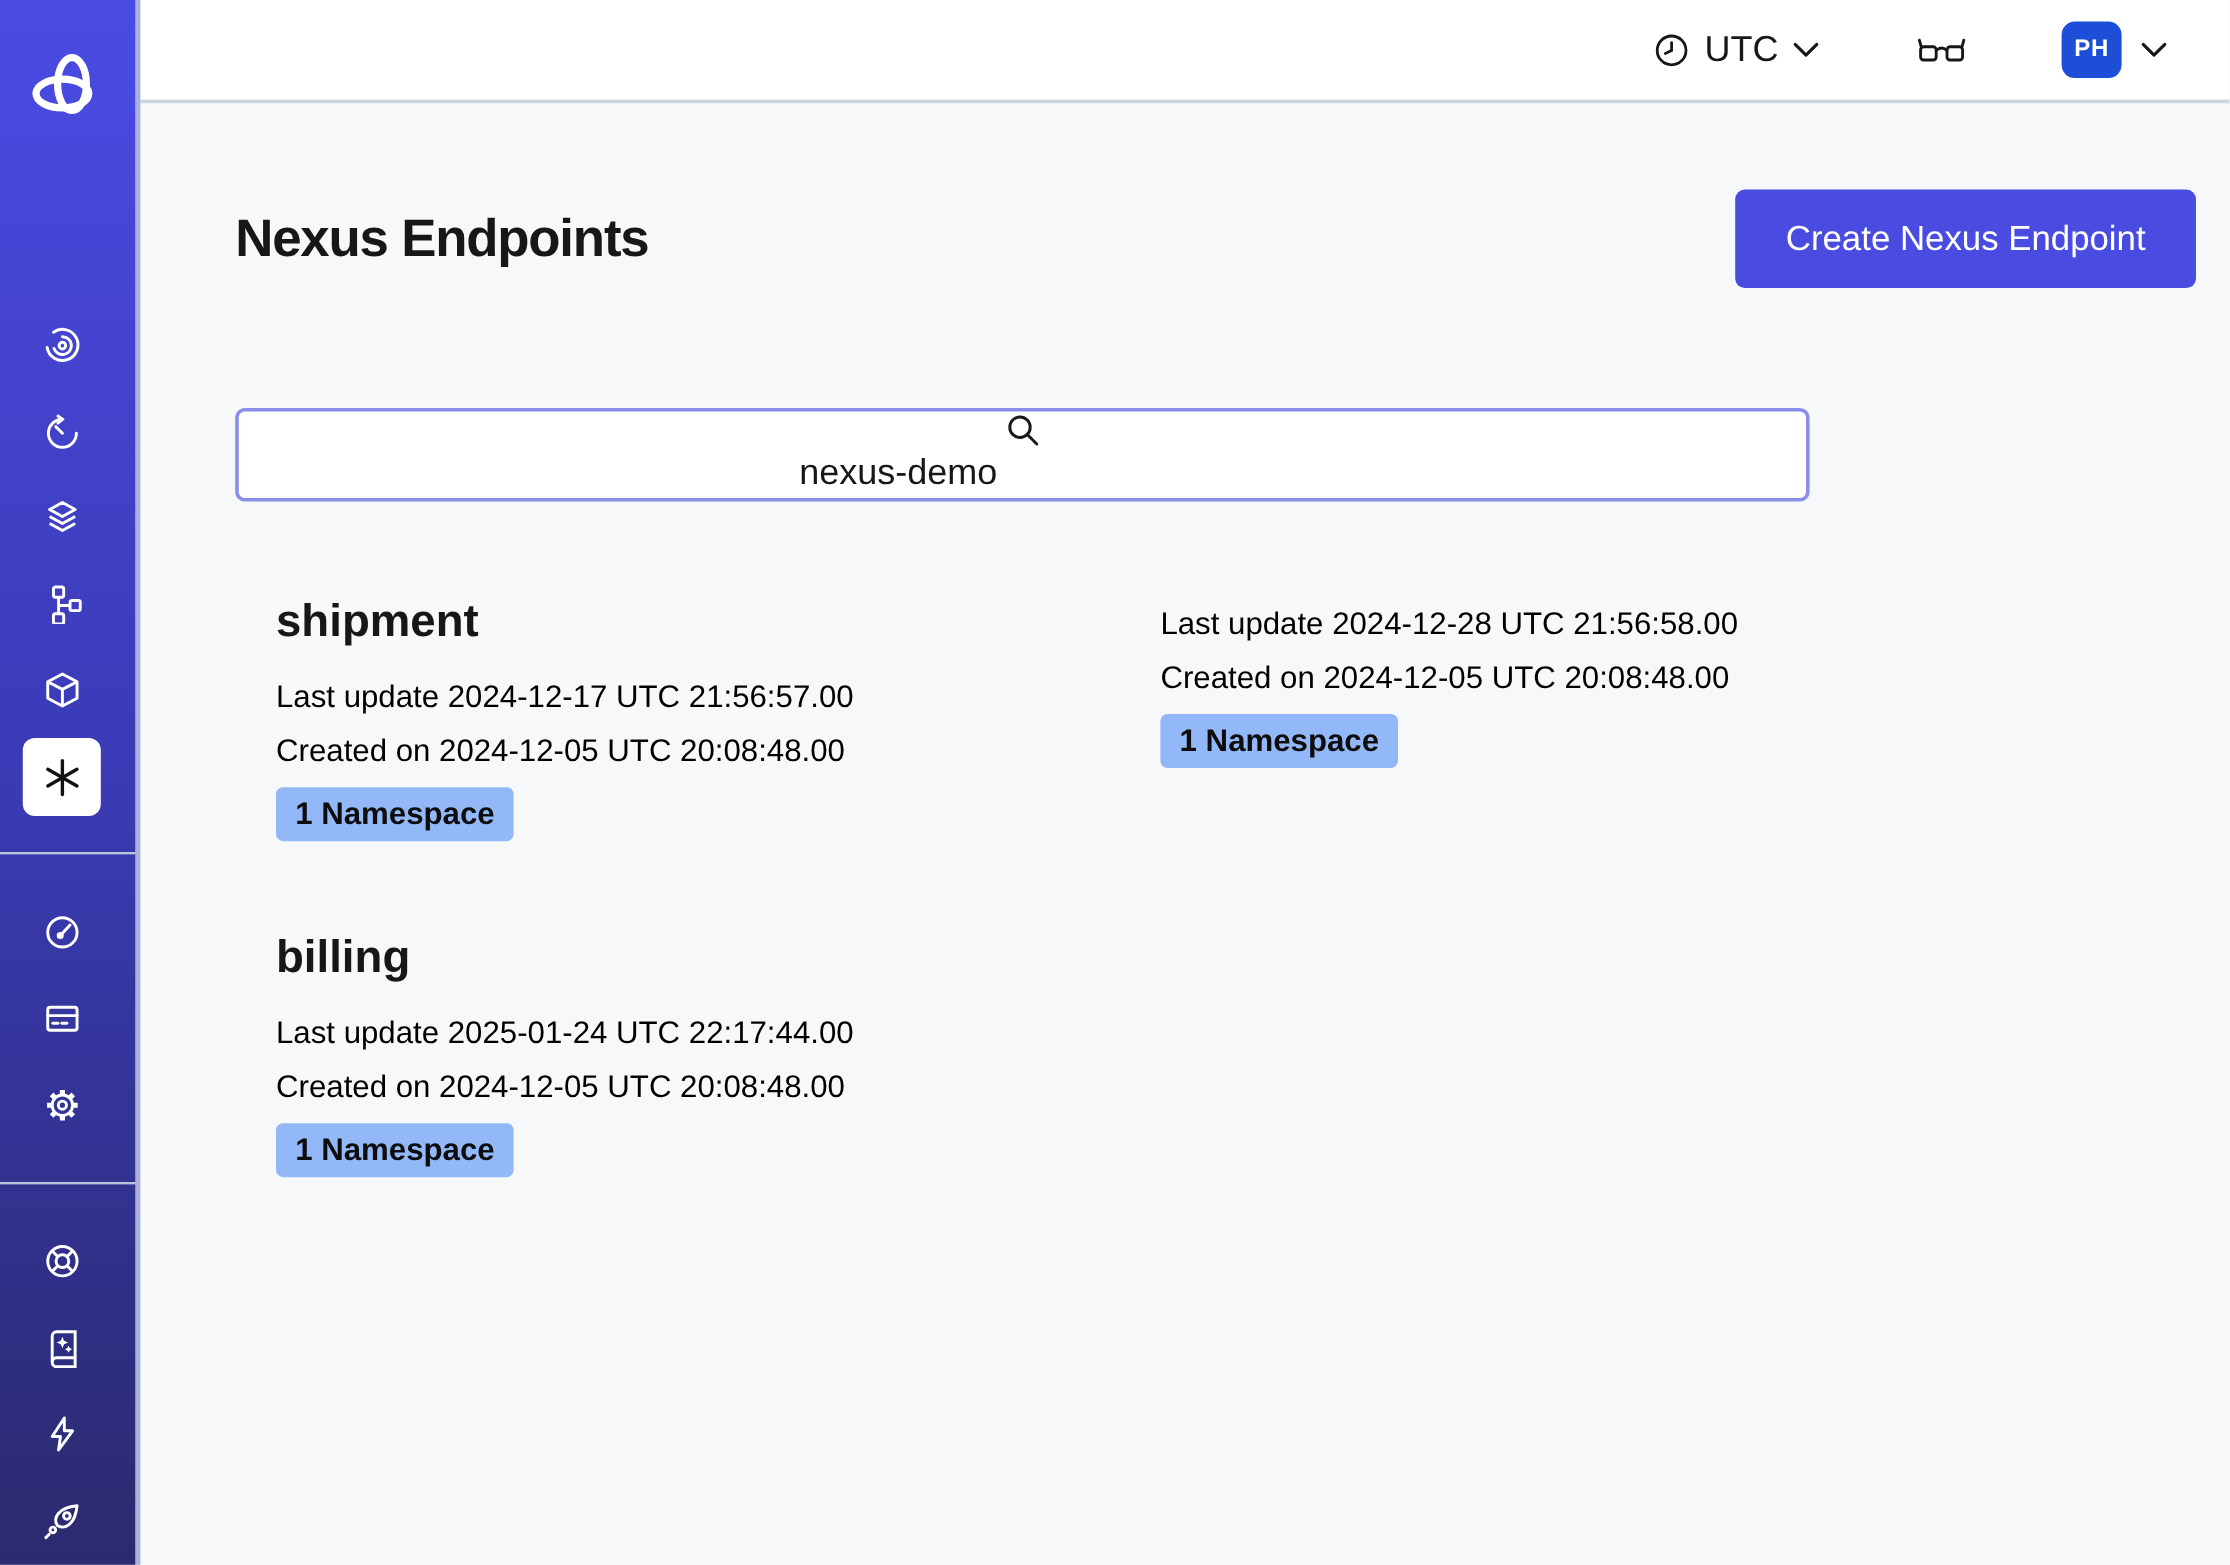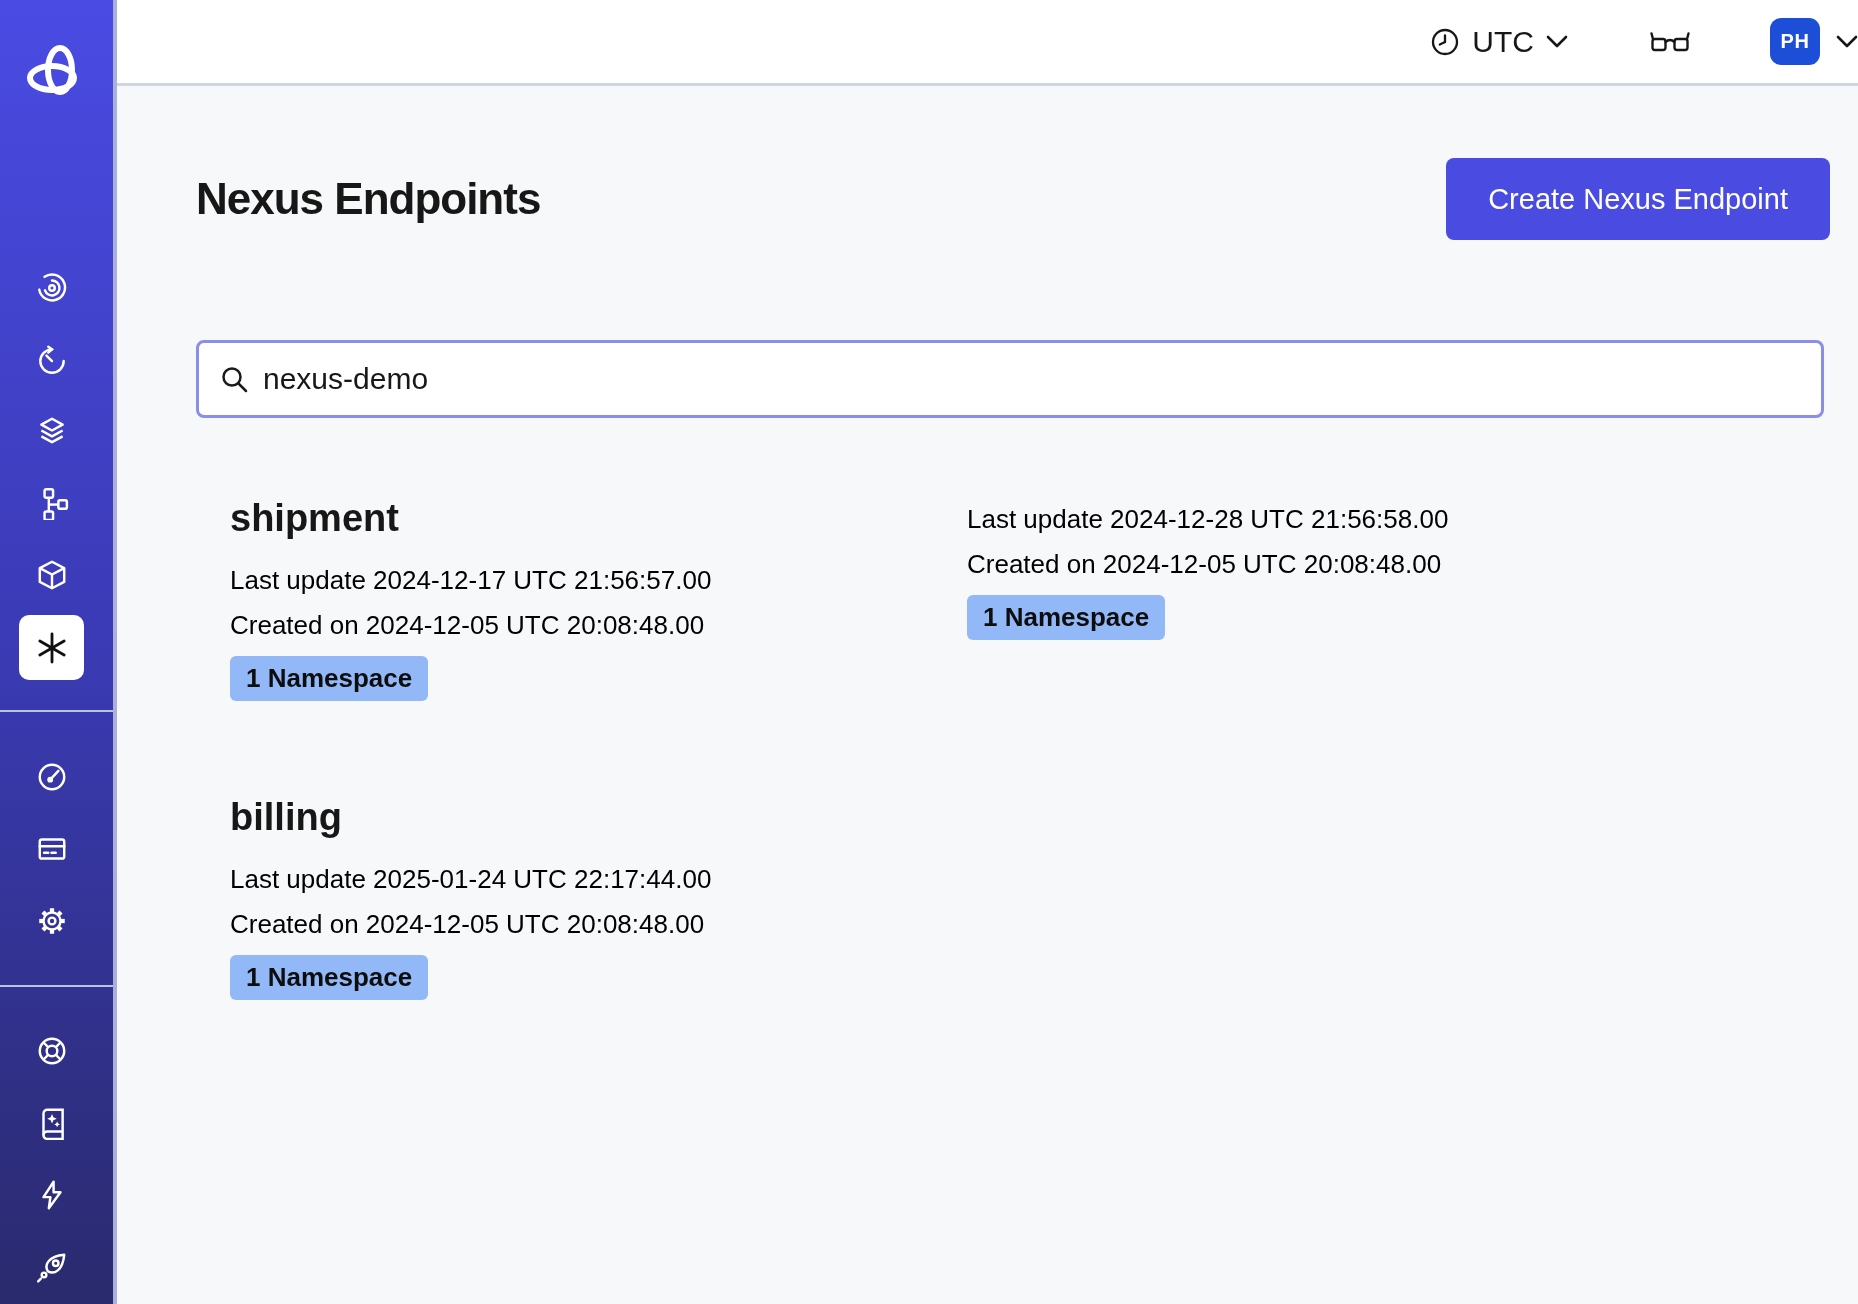--- a/index.html
+++ b/index.html
@@ -15,47 +15,47 @@
             display:flex; align-items:center; justify-content:center; cursor:pointer; }
   .s-icon svg { display:block; }
   .s-divider { position:absolute; left:0; width:113px; height:2px; background:#BCC4DA; }
   .s-selected { position:absolute; left:19px; top:615px; width:65px; height:65px;
                 background:#FFFFFF; border-radius:10px;
                 display:flex; align-items:center; justify-content:center; cursor:pointer; }
 
   
   .header { margin-left:117px; height:86px; background:#FFFFFF;
             border-bottom:3px solid #CDD6E2;
-            display:flex; align-items:center; justify-content:flex-end; }
+            display:flex; align-items:center; justify-content:flex-end; padding-right:52px; }
   .tz { display:flex; align-items:center; gap:12px; cursor:pointer; }
   .tz-label { font-size:30px; color:#171717; }
   .glasses { margin-left:82px; cursor:pointer; display:flex; }
   .avatar { margin-left:80px; width:50px; height:47px; border-radius:11px; background:#1d4ed8;
             color:#fff; font-size:20px; font-weight:600; letter-spacing:.5px;
             display:flex; align-items:center; justify-content:center; cursor:pointer; }
   .user-chevron { margin-left:16px; cursor:pointer; display:flex; }
 
   
   .page-head { margin:72px 28px 0 196px; width:1634px;
                display:flex; justify-content:space-between; align-items:flex-start; }
   .page-title { font-size:44px; font-weight:700; color:#171717; letter-spacing:-1px;
                 line-height:82px; }
   .create-btn { height:82px; padding:0 42px; background:#4A4CE1; color:#FFFFFF;
                 font-size:29px; font-family:inherit; font-weight:500; border:none;
                 border-radius:8px; cursor:pointer; }
 
-  .search-wrap { margin:100px 0 0 196px; width:1628px; height:78px; background:#FFFFFF;
+  .search-wrap { margin:100px 0 0 196px; width:1312px; height:78px; background:#FFFFFF;
                  border:3px solid #8A8EE9; border-radius:8px;
-                 display:flex; align-items:center; padding:0 20px; }
+                 display:flex; align-items:center; padding:0 20px;flex-direction:column; }
   .search-wrap svg { flex:0 0 auto; }
   .search-input { flex:1; border:none; outline:none; font-size:30px; color:#171717;
                   font-family:inherit; margin-left:14px; background:transparent; }
 
   .endpoints { margin:79px 0 0 196px; width:1634px;
-               display:grid; grid-template-columns:737px 737px; row-gap:95px; }
+               display:grid; grid-template-columns:737px 737px; row-gap:76px; }
   .endpoint-card { padding-left:34px; cursor:pointer; }
   .endpoint-name { font-size:38px; font-weight:700; color:#171717; margin-bottom:18px; }
   .endpoint-meta { font-size:26px; color:#000000; line-height:45px; }
   .ns-badge { display:inline-block; margin-top:8px; background:#93B8F8; color:#0D0D0D;
               font-size:26px; font-weight:600; padding:7px 16px; border-radius:6px; }
 </style>
 </head>
 <body>
 
 <nav class="sidebar">

